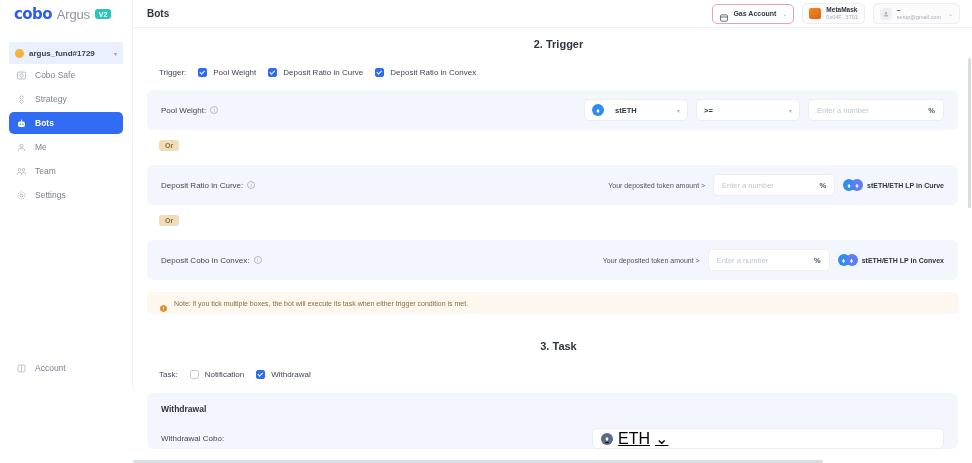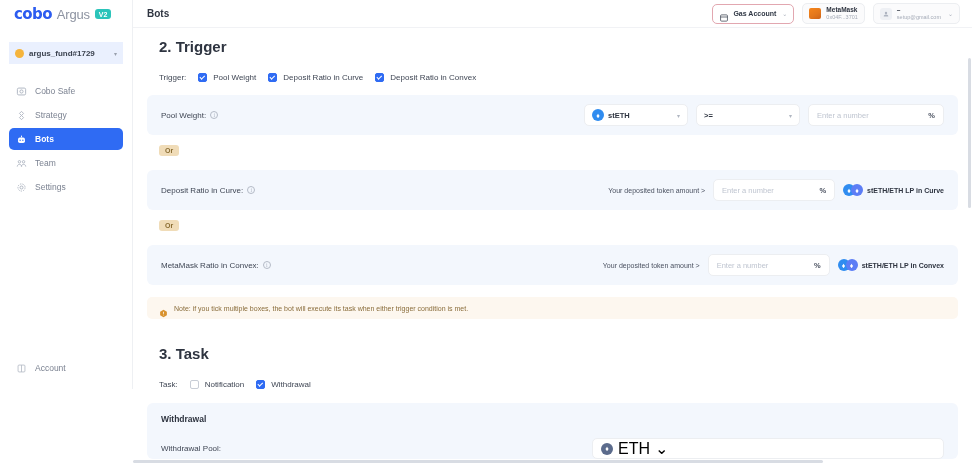--- a/index.html
+++ b/index.html
@@ -36,21 +36,21 @@
   .fund-chip {
     margin: 14px 9px 0 9px; height: 22px;
     background: #eaf0fe; border-radius: 0;
     display: flex; align-items: center; gap: 5px; padding: 0 6px;
     cursor: pointer;
   }
   .fund-dot { width: 9px; height: 9px; border-radius: 50%; background: #f5b43c; flex:0 0 9px;}
   .fund-name { font-size: 8px; color: #3c4350; font-weight: 600; white-space: nowrap; flex: 1; }
   .caret { font-size: 6px; color: #99a0ad; }
 
-  .nav { margin-top: 16px; display: flex; flex-direction: column; gap: 2px; padding: 0 9px; }
+  .nav { display: flex; flex-direction: column; gap: 2px; padding: 0 9px; }
   .nav-item {
     height: 22px; display: flex; align-items: center; gap: 8px;
     padding: 0 7px; border-radius: 5px; cursor: pointer;
   }
   .nav-item.active { background: #2f6bf3; }
   .nav-item .ico { width: 11px; height: 11px; flex: 0 0 11px; display:flex; align-items:center; justify-content:center; }
   .nav-item .ico svg { width: 11px; height: 11px; display: block; }
   .nav-label { font-size: 8.5px; color: #7b8291; }
   .nav-item.active .nav-label { color: #ffffff; font-weight: 600; }
 
@@ -93,21 +93,21 @@
   .chip-sub { font-size: 5.5px; color: #a6acb8; }
   .chip-caret { font-size: 6px; color: #aab0bb; margin-left: 2px; }
 
   
   .content {
     flex: 1; overflow: hidden; position: relative;
     padding: 0 14px 0 14px; background: #fff;
   }
   .scroller { padding-top: 10px; }
 
-  .section-title { font-size: 15px; font-weight: 700; color: #2e3440; margin: 0 0 0 12px; }
+  .section-title { font-size: 11px; font-weight: 700; color: #2e3440; margin: 0 0 0 12px; text-align: center; }
 
   .trigger-row { display: flex; align-items: center; gap: 12px; margin: 18px 0 0 12px; }
   .trigger-label { font-size: 8px; color: #3f4654; }
   .cb-group { display: flex; align-items: center; gap: 6px; cursor: pointer; }
   .cb {
     width: 9px; height: 9px; border-radius: 2px; flex: 0 0 9px;
     border: 1px solid #c8cdd6; background: #fff;
     display: flex; align-items: center; justify-content: center;
   }
   .cb.checked { background: #2f6bf3; border-color: #2f6bf3; }
@@ -126,21 +126,21 @@
   .panel-label { font-size: 8px; color: #3f4654; display: flex; align-items: center; gap: 4px; }
   .info-i {
     width: 8px; height: 8px; border-radius: 50%; border: 1px solid #b4bbc7;
     color: #b4bbc7; font-size: 6px; line-height: 6px; text-align: center;
     font-family: "Liberation Serif", serif; flex: 0 0 8px;
   }
   .panel-right { margin-left: auto; display: flex; align-items: center; gap: 8px; }
 
   .select {
     height: 22px; background: #fff; border: 1px solid #eceef1; border-radius: 5px;
-    display: flex; align-items: center; gap: 4px; padding: 0 7px; cursor: pointer;
+    display: flex; align-items: center; gap: 11px; padding: 0 7px; cursor: pointer;
   }
   .select .sel-text { font-size: 7.5px; color: #2e3440; font-weight: 600; }
   .select .sel-caret { margin-left: auto; font-size: 6px; color: #b0b6c1; }
   .select.token { width: 104px; }
   .select.op { width: 104px; }
 
   .num-input {
     height: 22px; width: 136px; background: #fff; border: 1px solid #eceef1;
     border-radius: 5px; display: flex; align-items: center; padding: 0 8px;
     cursor: text;
@@ -177,21 +177,21 @@
   .withdraw-card {
     margin-top: 14px; background: #f3f7fd; border-radius: 6px;
     padding: 11px 14px 0 14px;
   }
   .withdraw-title { font-size: 8.5px; font-weight: 700; color: #2e3440; }
   .wt-row { display: flex; align-items: center; margin-top: 14px; }
   .wt-label { font-size: 8px; color: #3f4654; }
   .wt-select {
     margin-left: auto; width: 352px; height: 21px; background: #fff;
     border: 1px solid #eceef1; border-radius: 5px;
-    display: flex; align-items: center; gap: 5px; padding: 0 8px; cursor: pointer;
+    display: flex; align-items: center; gap: 5px; padding: 0 8px; cursor: pointer; text-decoration: underline;
   }
 
   .scrollbar {
     position: absolute; right: 1.5px; top: 30px; width: 3px; height: 150px;
     background: #d8dce3; border-radius: 2px;
   }
   .h-scroll {
     position: absolute; left: 133px; bottom: 0; height: 3px; width: 690px;
     background: #d8dce3; border-radius: 2px;
   }
@@ -239,20 +239,29 @@
               <circle cx="6" cy="9" r="1" fill="#2f6bf3"></circle>
               <circle cx="10" cy="9" r="1" fill="#2f6bf3"></circle>
               <rect x="7.3" y="2" width="1.4" height="3" rx="0.7" fill="#ffffff"></rect>
             </svg>
         </span>
         <span class="nav-label">Bots</span>
       </div>
       <div class="nav-item">
         <span class="ico">
           <svg viewBox="0 0 16 16">
+              <circle cx="8" cy="5.5" r="2.3" fill="none" stroke="#a9b0bd" stroke-width="1.3"></circle>
+              <path d="M3.5 13c0-2.5 2-4 4.5-4s4.5 1.5 4.5 4" fill="none" stroke="#a9b0bd" stroke-width="1.3"></path>
+            </svg>
+        </span>
+        <span class="nav-label">Me</span>
+      </div>
+      <div class="nav-item">
+        <span class="ico">
+          <svg viewBox="0 0 16 16">
               <circle cx="5" cy="5.5" r="1.8" fill="none" stroke="#a9b0bd" stroke-width="1.2"></circle>
               <circle cx="11" cy="5.5" r="1.8" fill="none" stroke="#a9b0bd" stroke-width="1.2"></circle>
               <path d="M1.8 12.5c0-2 1.5-3.2 3.2-3.2s3.2 1.2 3.2 3.2M7.8 12.5c0-2 1.5-3.2 3.2-3.2s3.2 1.2 3.2 3.2" fill="none" stroke="#a9b0bd" stroke-width="1.2"></path>
             </svg>
         </span>
         <span class="nav-label">Team</span>
       </div>
       <div class="nav-item">
         <span class="ico">
           <svg viewBox="0 0 16 16">
@@ -383,21 +392,21 @@
               <span class="lp-text">stETH/ETH LP in Curve</span>
             </span>
           </span>
         </div>
 
         <span class="or-badge">Or</span>
 
         
         <div class="panel">
           <span class="panel-label">
-            <span>MetaMask Ratio in Convex:</span>
+            <span>Deposit Cobo in Convex:</span>
             <span class="info-i">i</span>
           </span>
           <span class="panel-right">
             <span class="cond-text">Your deposited token amount &gt;</span>
             <span class="num-input sm">
               <span class="ph">Enter a number</span>
               <span class="pct">%</span>
             </span>
             <span class="lp-tag">
               <span class="lp-icons">
@@ -432,21 +441,21 @@
           </span>
           <span class="cb-group">
             <span class="cb checked"></span>
             <span class="cb-text">Withdrawal</span>
           </span>
         </div>
 
         <div class="withdraw-card">
           <div class="withdraw-title">Withdrawal</div>
           <div class="wt-row">
-            <span class="wt-label">Withdrawal Pool:</span>
+            <span class="wt-label">Withdrawal Cobo:</span>
             <span class="wt-select">
               <span class="coin" style="background:#5b6b8c">♦</span>
               <span class="sel-text">ETH</span>
               <span class="sel-caret">⌄</span>
             </span>
           </div>
         </div>
 
       </div>
       <div class="scrollbar"></div>

